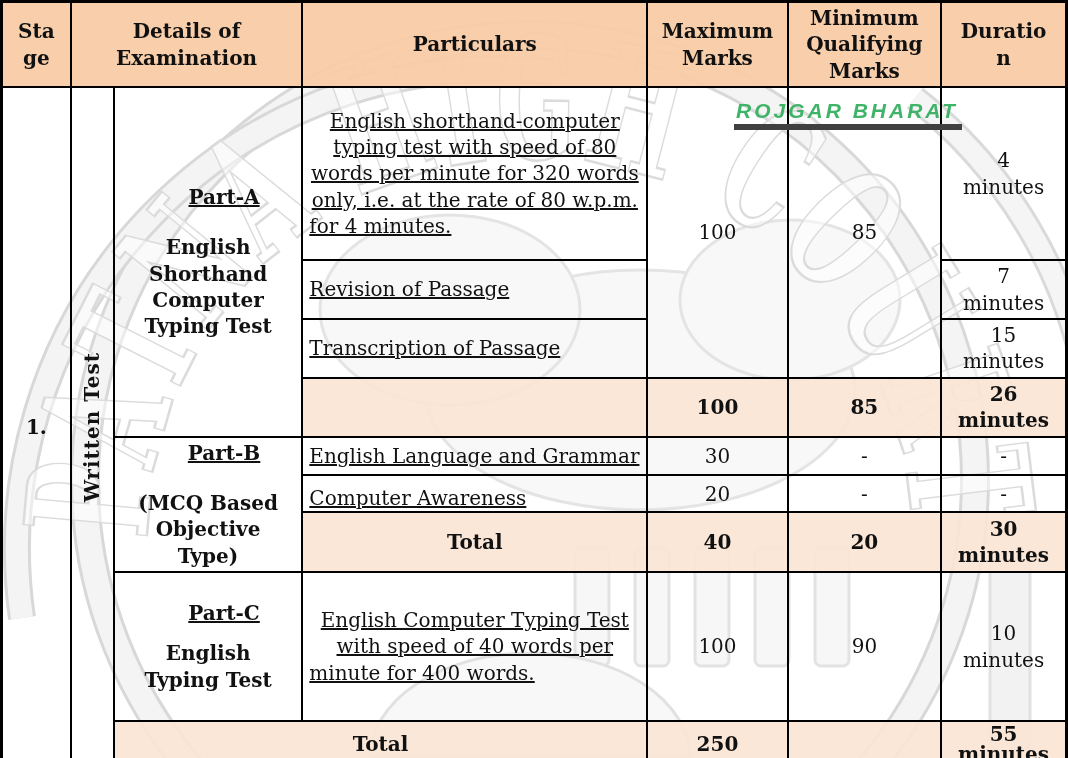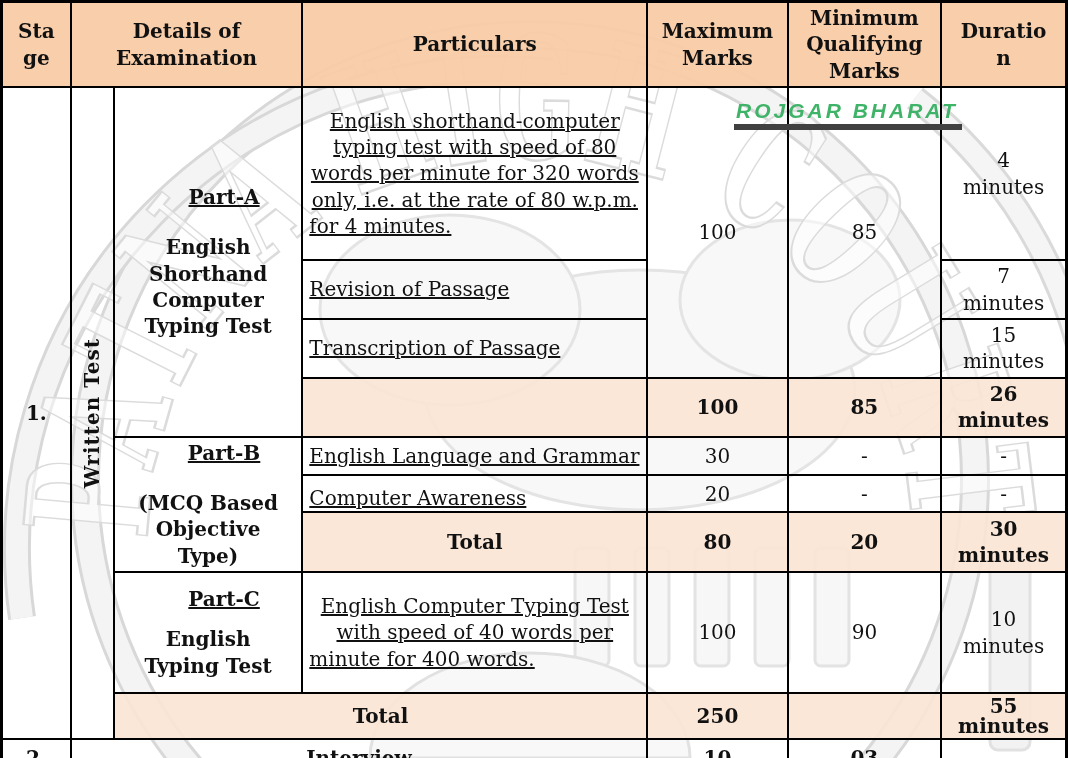--- a/index.html
+++ b/index.html
@@ -180,27 +180,27 @@
 
     <tr style="height:28px">
       <td class="just" style="padding-top:8px;padding-bottom:0">Computer Awareness</td>
       <td style="padding-top:0;padding-bottom:0">20</td>
       <td style="padding-top:0;padding-bottom:0">-</td>
       <td style="padding-top:0;padding-bottom:0">-</td>
     </tr>
 
     <tr style="height:54px">
       <td class="tot">Total</td>
-      <td class="tot">80</td>
+      <td class="tot">40</td>
       <td class="tot">20</td>
       <td class="tot pre">30
 minutes</td>
     </tr>
 
-    <tr style="height:121px">
+    <tr style="height:149px">
       <td>
         <span class="parttitle u">Part-C</span>
         <span class="partgap" style="height:14px"></span>
         <span class="bold pre">English
 Typing Test</span>
       </td>
       <td class="just">English Computer Typing Test with speed of 40 words per minute for 400 words.</td>
       <td>100</td>
       <td>90</td>
       <td class="pre">10

